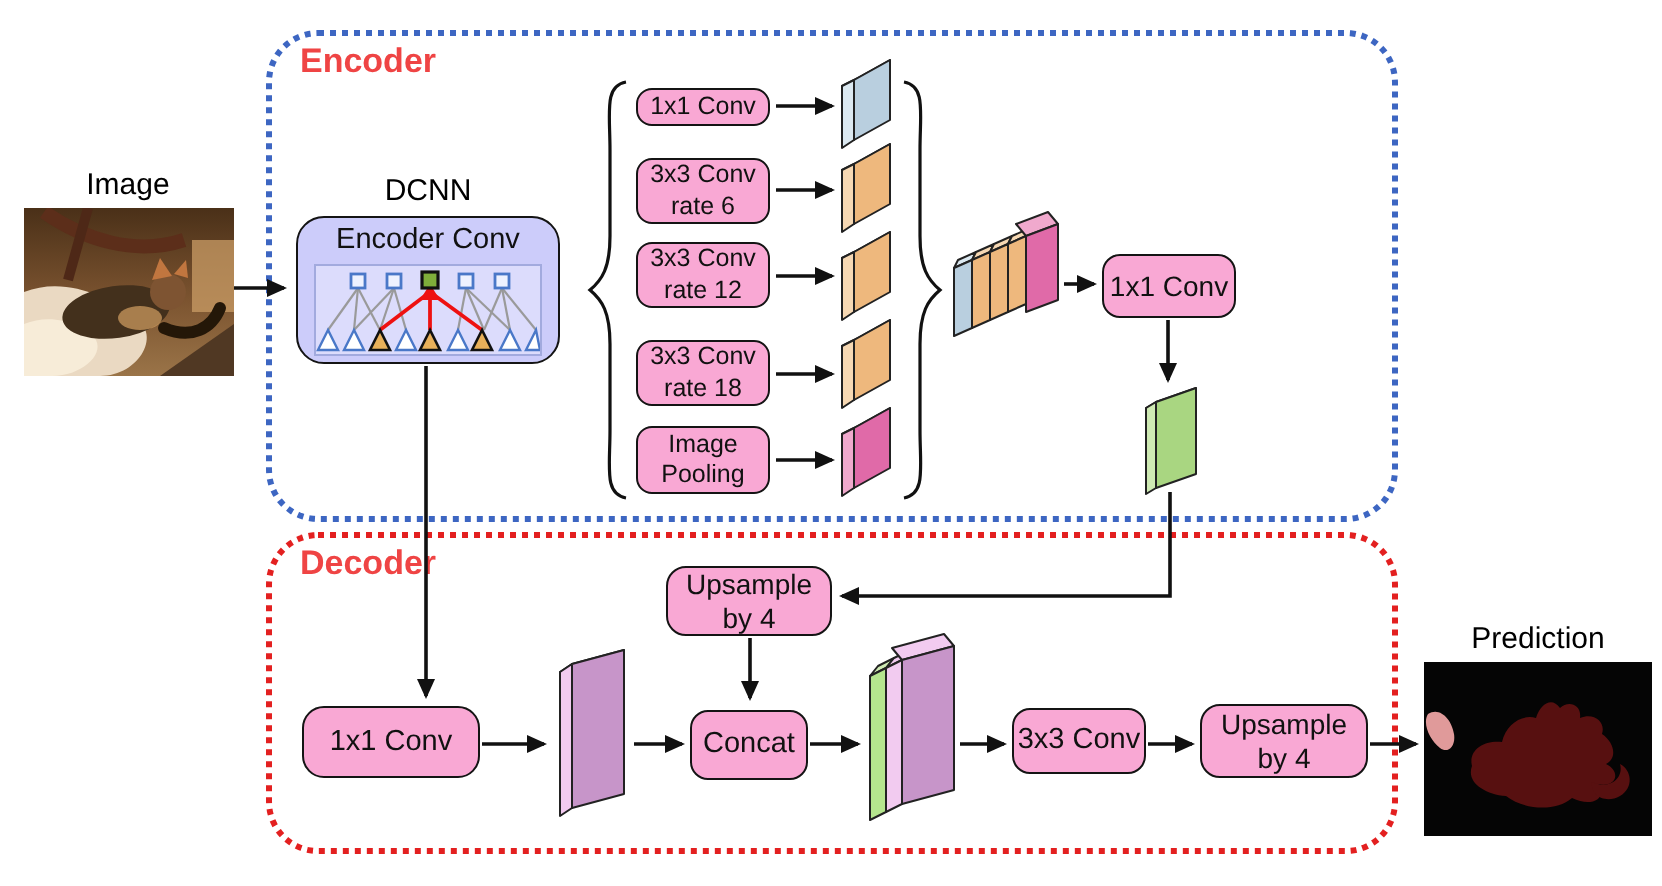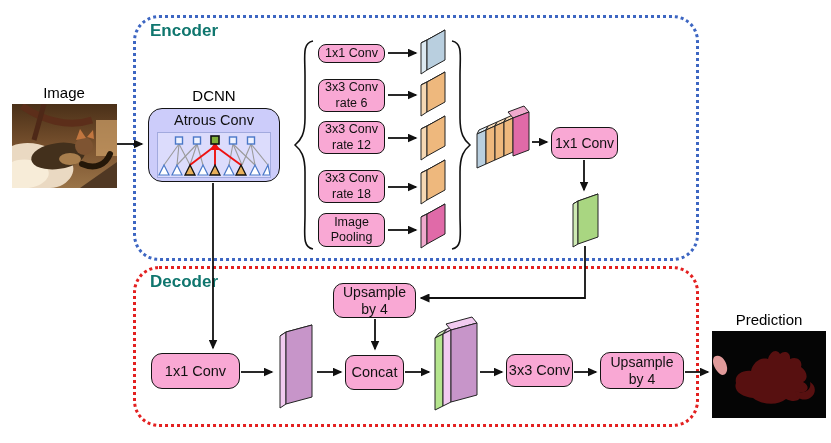--- a/index.html
+++ b/index.html
@@ -1,19 +1,19 @@
 <!DOCTYPE html>
 <html><head>
 <meta charset="utf-8">
 <style>
   html,body{margin:0;padding:0;background:#ffffff;}
   .stage{position:relative;width:831px;height:443px;background:#ffffff;overflow:hidden;
          font-family:"Liberation Sans", sans-serif;color:#111;}
   .region{position:absolute;border:3px dotted #3d66c2;border-radius:26px;box-sizing:border-box;z-index:1;}
-  .region-label{position:absolute;left:14px;top:3px;font-size:17px;font-weight:bold;color:#0f766e;}
+  .region-label{position:absolute;left:14px;top:3px;font-size:17px;font-weight:bold;color:#ef4444;}
   .caption{position:absolute;font-size:15px;text-align:center;color:#000;}
   .pill{position:absolute;background:#f9a8d4;border:1.4px solid #141414;border-radius:8px;
         display:flex;flex-direction:column;align-items:center;justify-content:center;
         text-align:center;box-sizing:border-box;z-index:3;}
   .pill span{display:block;}
   .fs12{font-size:12.5px;line-height:1.22;}
   .fs14{font-size:14px;line-height:1.15;}
   .fs145{font-size:14.5px;line-height:1.15;}
   .overlay{position:absolute;left:0;top:0;z-index:2;}
   .imgbox{position:absolute;z-index:3;line-height:0;}
@@ -59,21 +59,21 @@
       <ellipse cx="58" cy="55" rx="11" ry="6" fill="#c9985e" opacity="0.75"></ellipse>
       <circle cx="72" cy="42" r="9" fill="#7e5432"></circle>
       <polygon points="64,36 68,25 74,34" fill="#c1763f"></polygon>
       <polygon points="75,33 81,26 82,35" fill="#c1763f"></polygon>
       <path d="M 70 60 C 84 66 94 60 98 50" stroke="#241708" stroke-width="6" fill="none" stroke-linecap="round"></path>
     </svg>
   </div>
 
   <div class="caption" style="left:148px;top:87px;width:132px;">DCNN</div>
   <div class="dcnn">
-    <div class="dcnn-title">Atrous Conv</div>
+    <div class="dcnn-title">Encoder Conv</div>
     <div class="atrous-inner">
       <svg width="112" height="44" viewBox="0 0 112 44">
 
         <g stroke="#9a9a9a" stroke-width="1.1">
           <line x1="21" y1="11" x2="6" y2="32"></line>
             <line x1="21" y1="11" x2="19" y2="32"></line>
             <line x1="21" y1="11" x2="32" y2="32"></line>
           <line x1="39" y1="11" x2="19" y2="32"></line>
             <line x1="39" y1="11" x2="32" y2="32"></line>
             <line x1="39" y1="11" x2="45" y2="32"></line>

